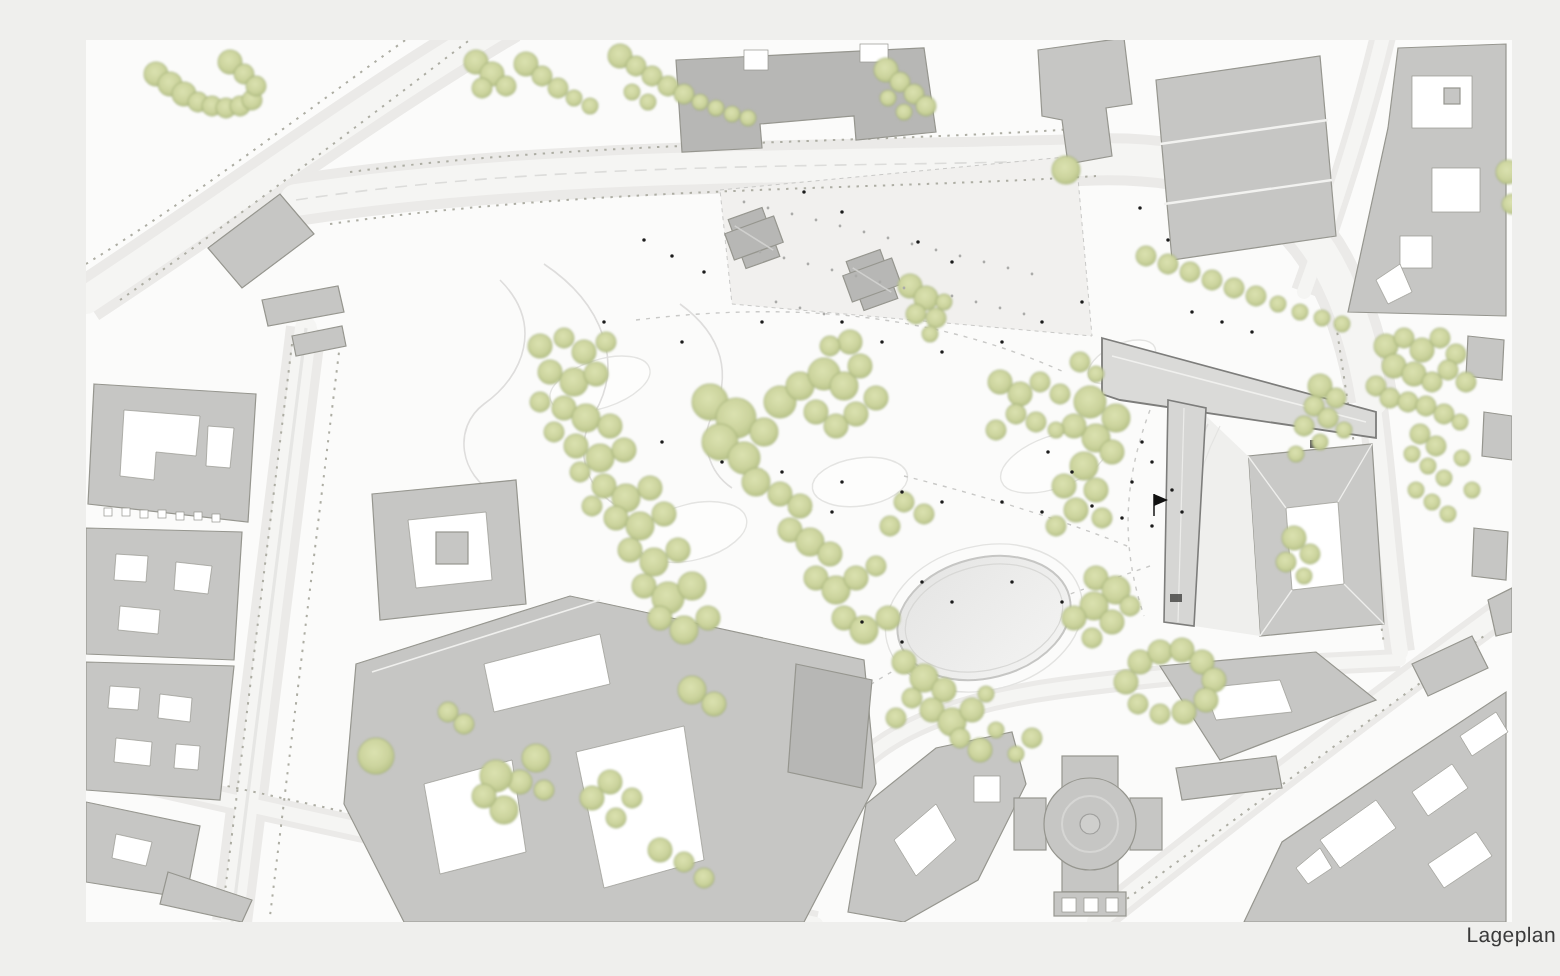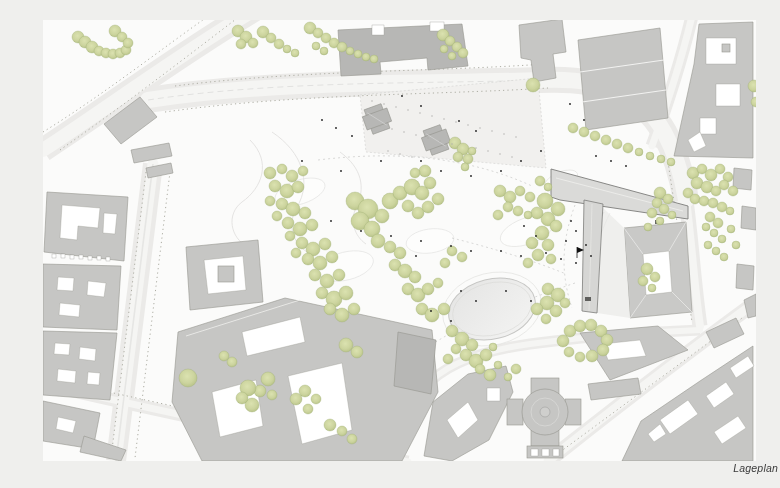--- a/index.html
+++ b/index.html
@@ -1,21 +1,21 @@
 <!DOCTYPE html>
 <html style="--bg-outer: #efefed; --bg-map: #fbfbfa; --road: #ebeae8; --lane: #f5f5f3; --building: #c6c6c4; --building-dark: #b7b7b5; --building-outline: #96968f; --main-building: #dadad8; --courtyard: #ffffff; --tree-fill: #ccd49e; --tree-edge: #9fae74; --treeline: #adada3; --pond: #e9e9e8; --dot: #1c1c1c; --caption: #3a3a3a;"><head>
 <meta charset="utf-8">
 <style>
   html,body{margin:0;padding:0;}
   body{
     width:780px;height:488px;overflow:hidden;position:relative;
     background:var(--bg-outer,#efefed);
     font-family:"Liberation Sans", sans-serif;
   }
-  .stage{position:absolute;inset:0;font-style:italic;}
+  .stage{position:absolute;inset:0;}
   .map-frame{
     position:absolute;left:43px;top:20px;width:713px;height:441px;
     background:var(--bg-map,#fbfbfa);overflow:hidden;
   }
   .map-frame svg{display:block;}
   .caption{
     position:absolute;right:2px;top:461px;height:14px;line-height:14px;
     font-size:10.5px;color:var(--caption,#3a3a3a);letter-spacing:.2px;
   }
   

